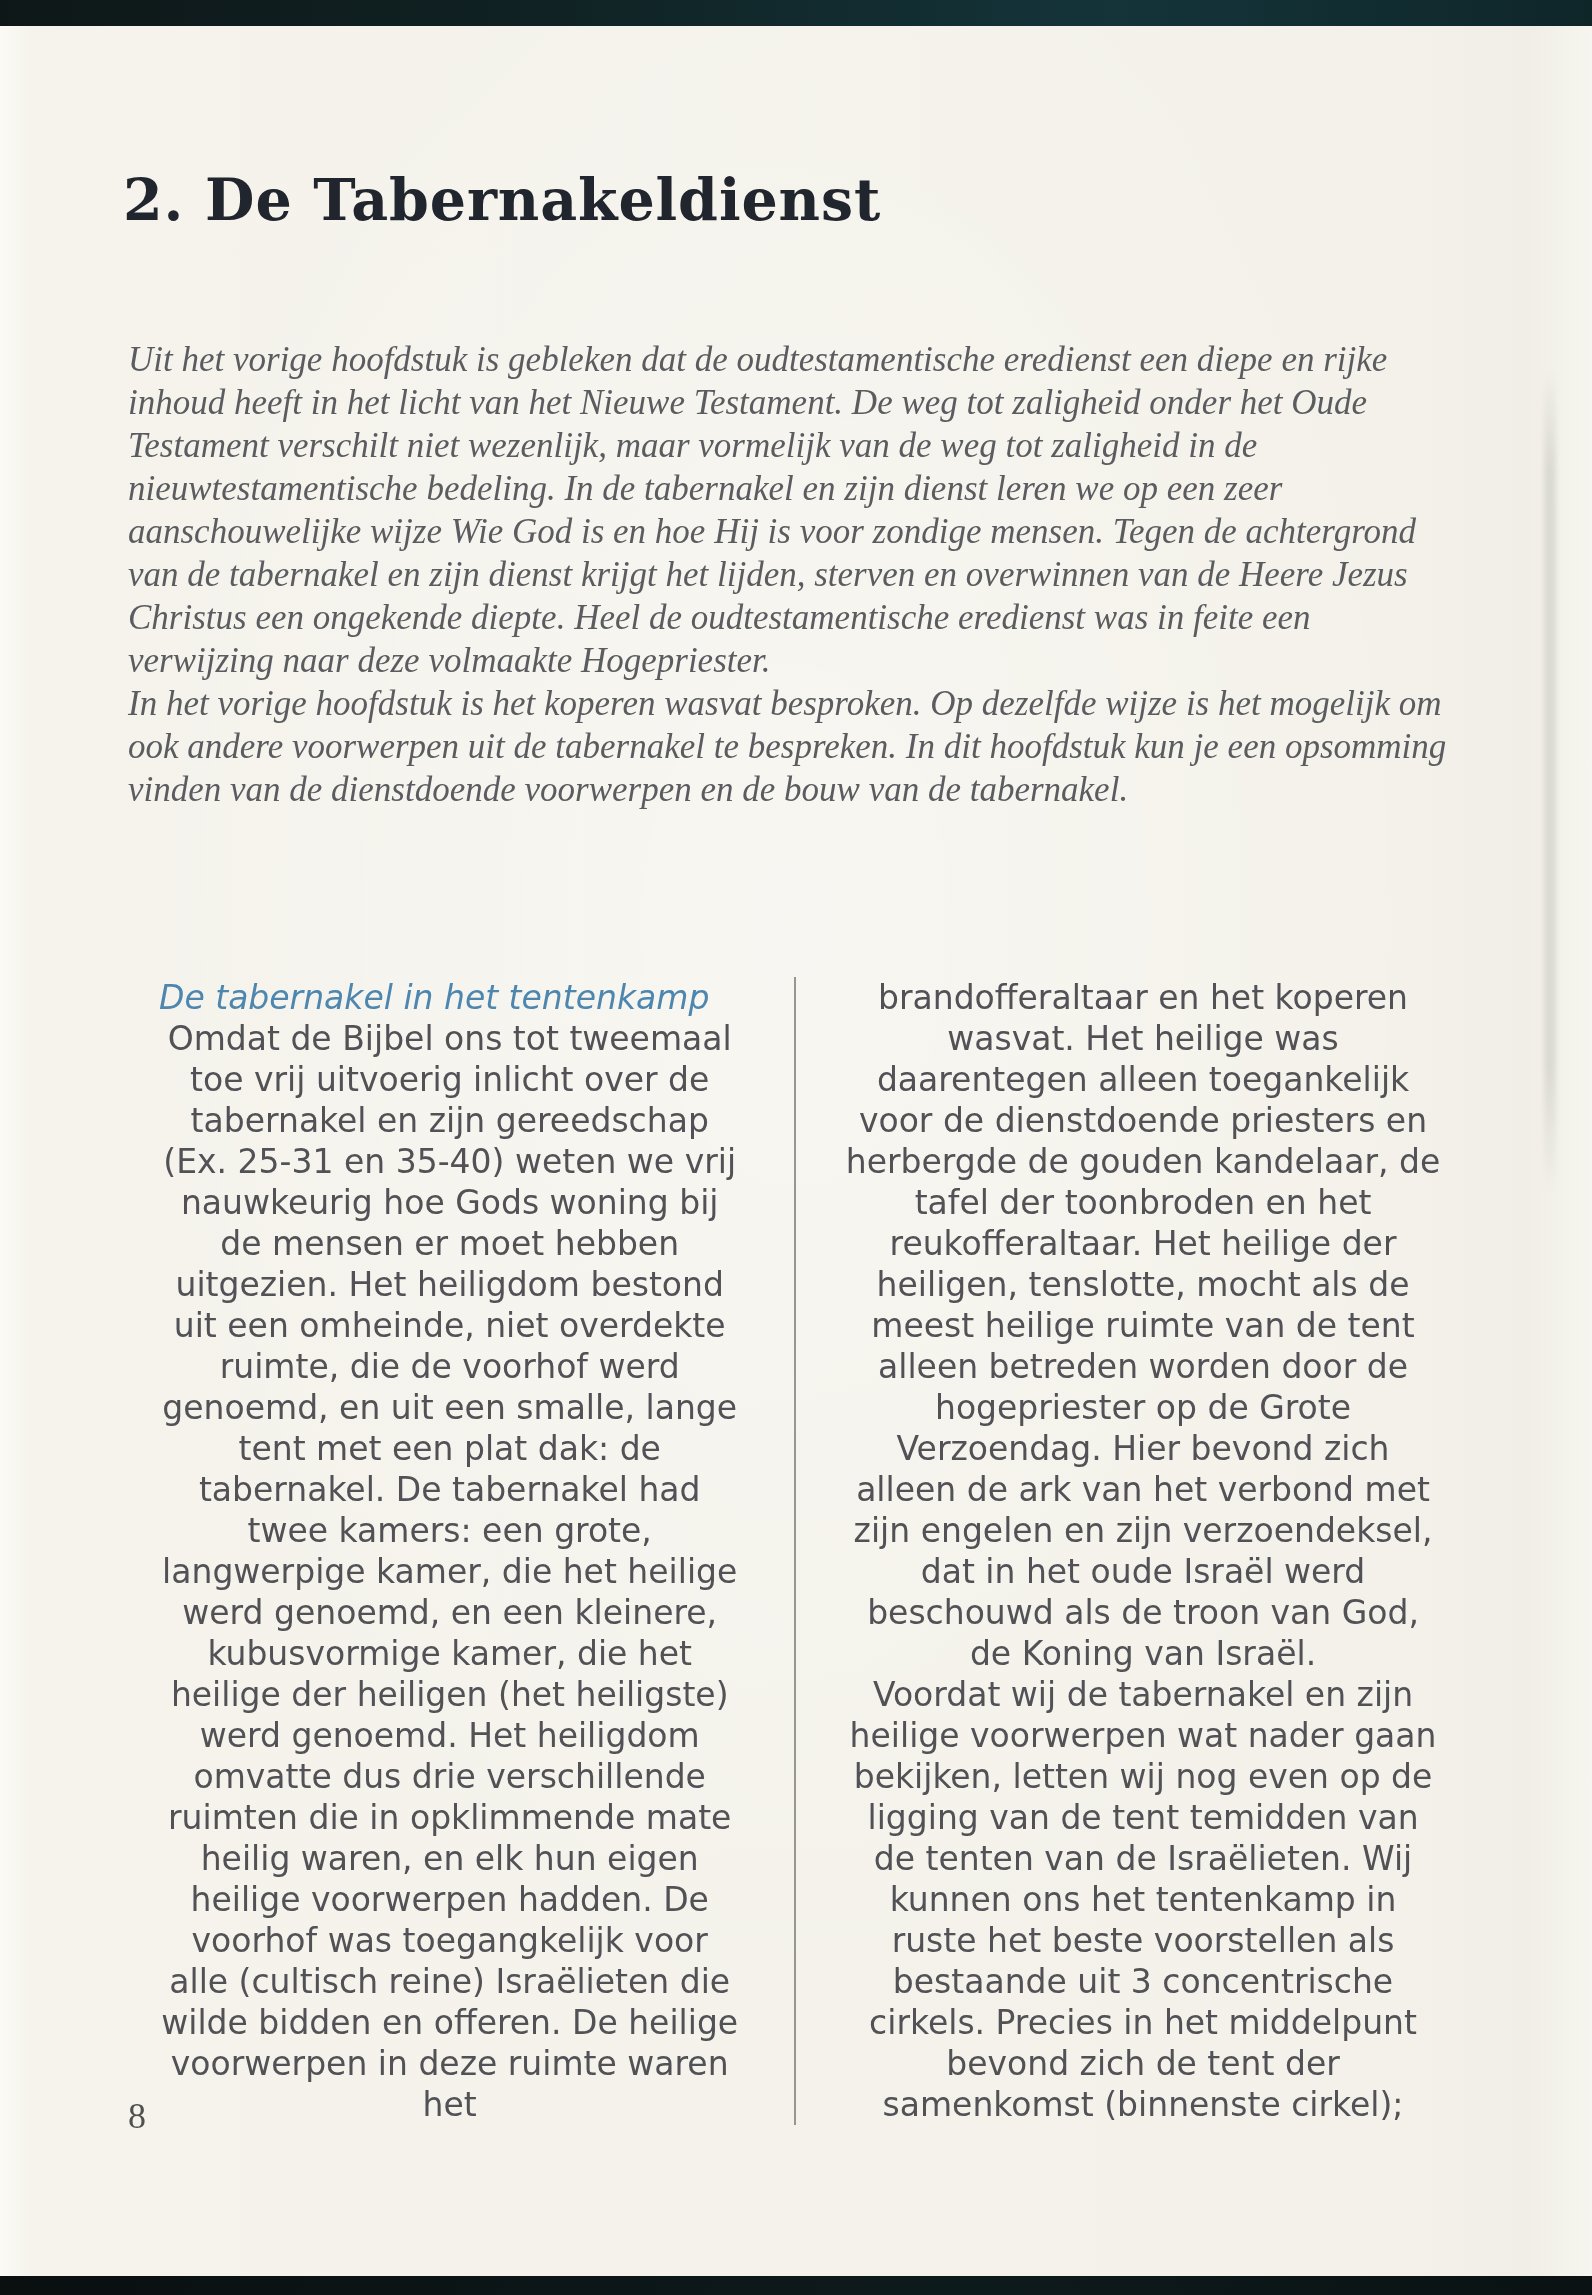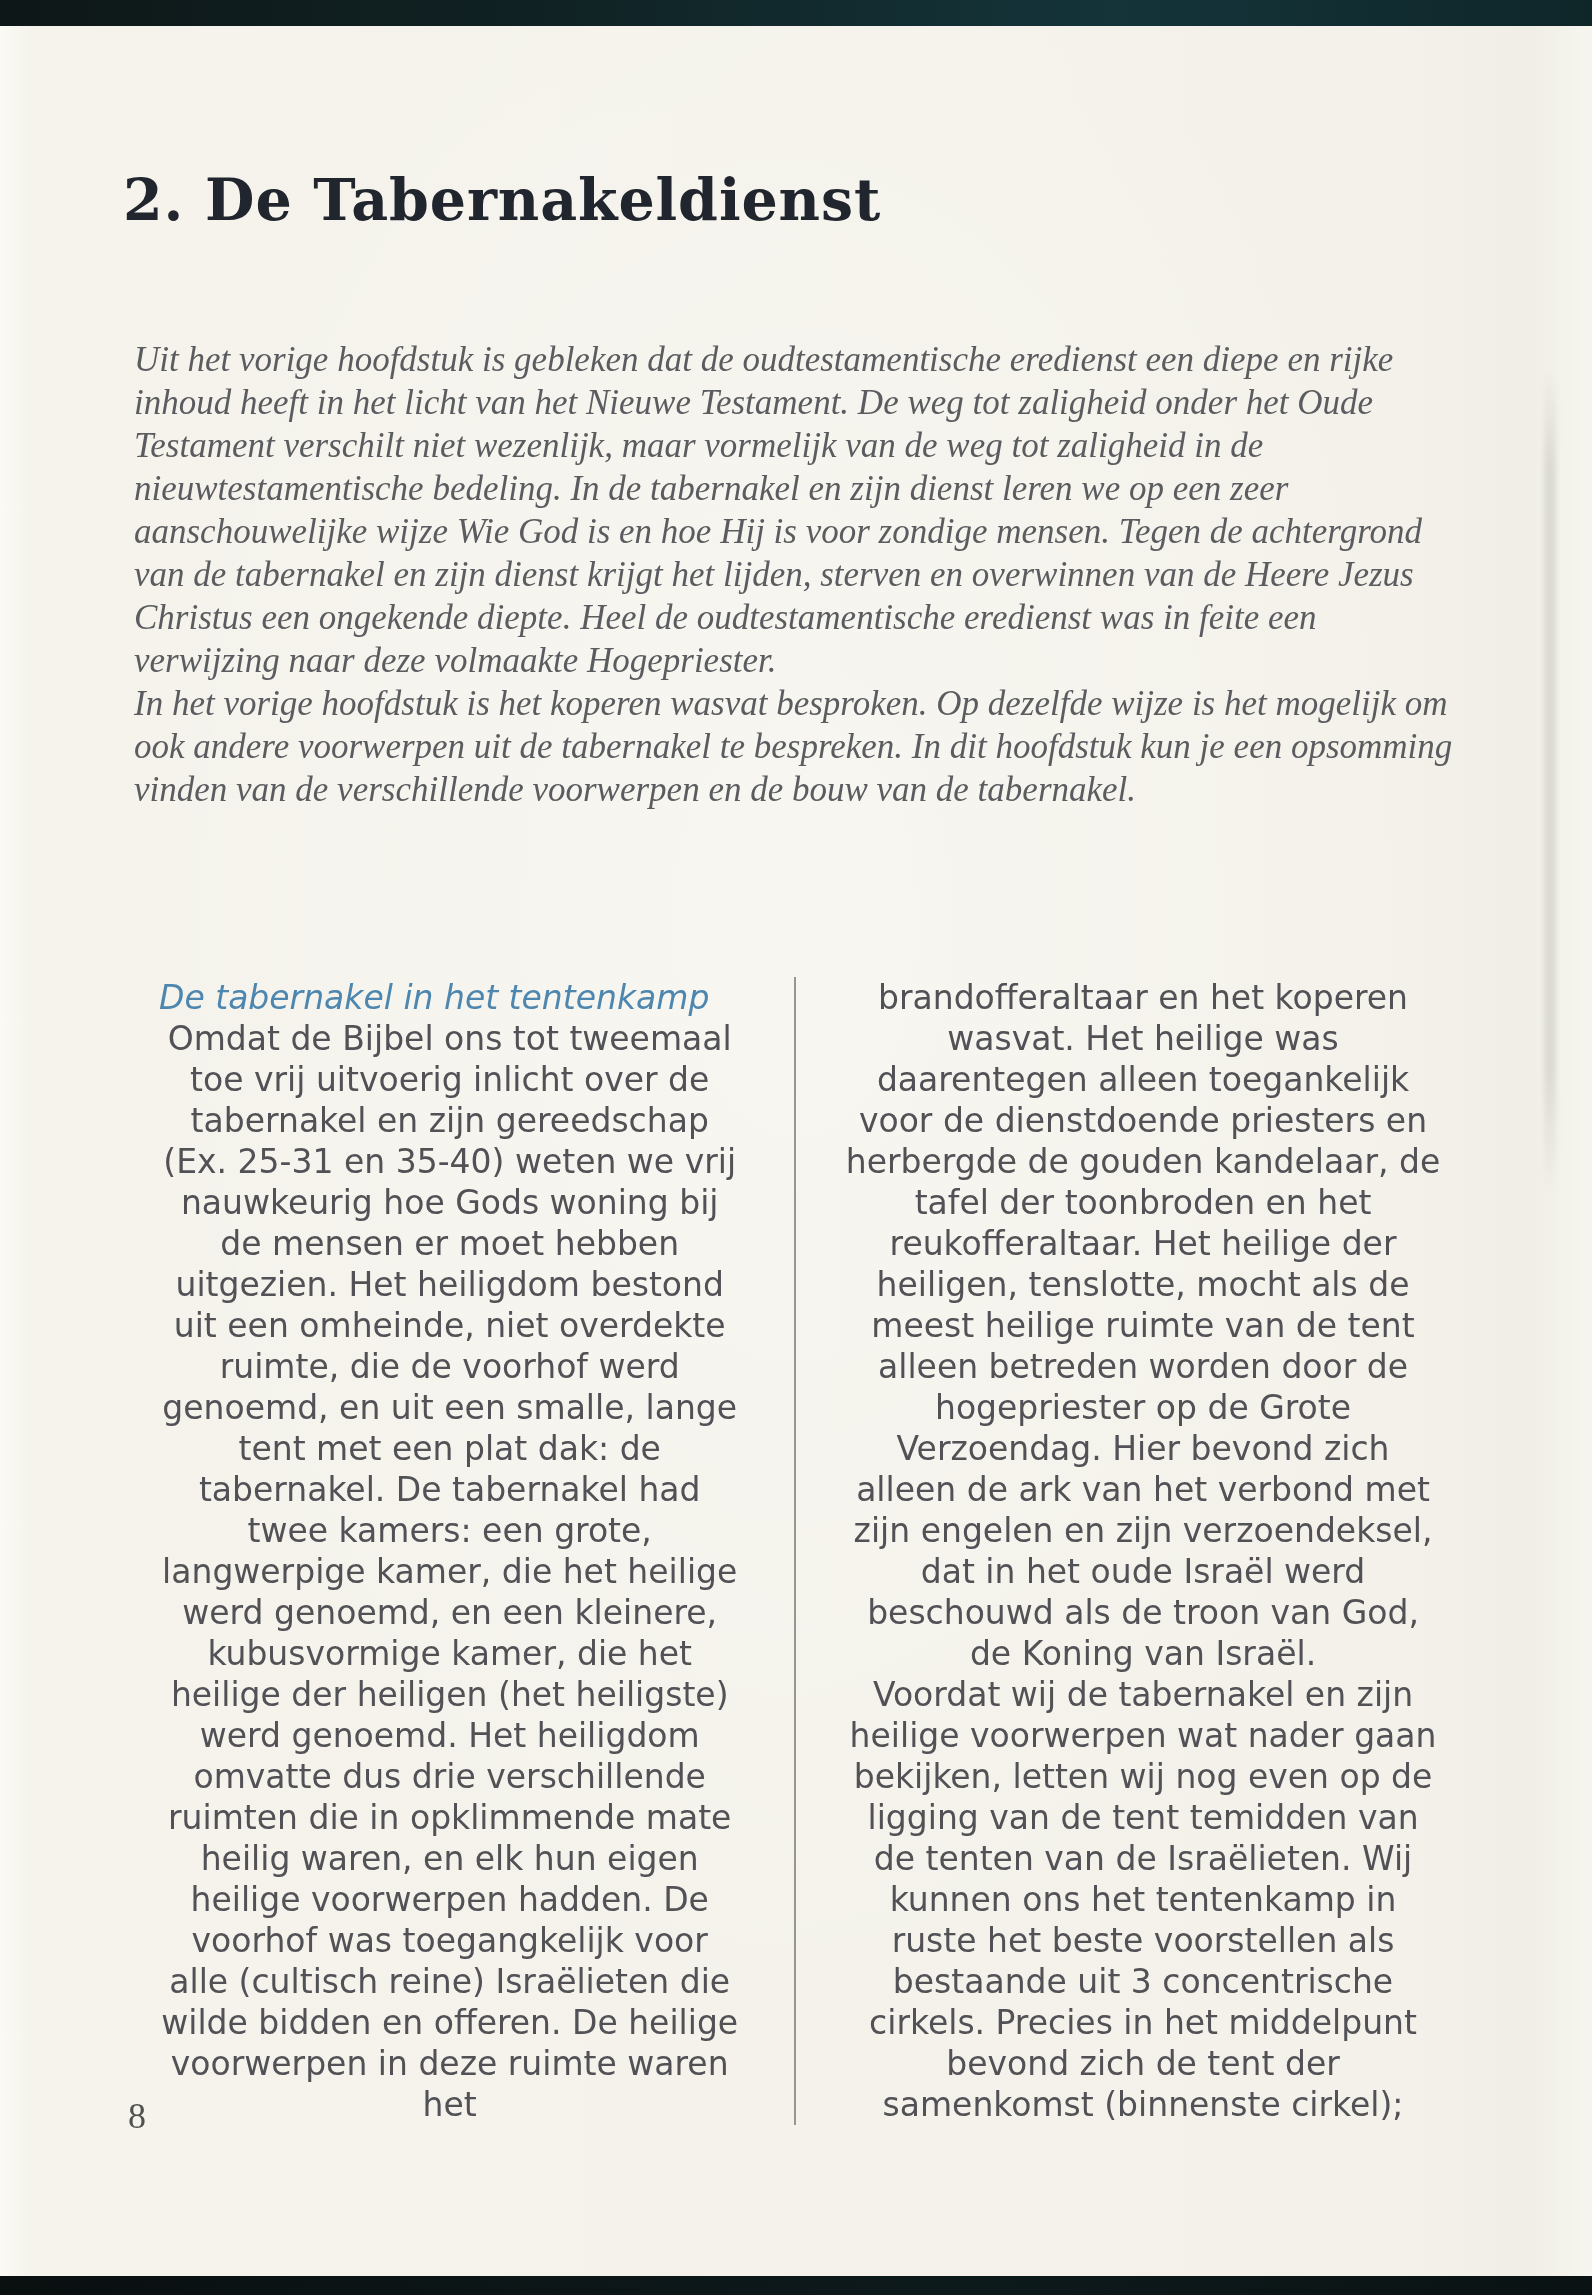--- a/index.html
+++ b/index.html
@@ -52,21 +52,21 @@
     left: 123px;
     top: 102px;
     font-family: "DejaVu Serif", serif;
     font-weight: bold;
     font-size: 57px;
     letter-spacing: 0.9px;
     color: #21252d;
   }
   .intro {
     position: absolute;
-    left: 134px;
+    left: 128px;
     top: 312px;
     width: 1320px;
     font-family: "Liberation Serif", serif;
     font-style: italic;
     font-size: 35px;
     line-height: 43px;
     color: #5b5c60;
   }
   .intro p { margin: 0; }
   .columns {
@@ -114,21 +114,21 @@
   <div class="scan-edge-top"></div>
 
   <div class="page">
 
     <div class="gutter-shadow"></div>
 
     <h1 class="chapter-title">2. De Tabernakeldienst</h1>
 
     <div class="intro">
       <p>Uit het vorige hoofdstuk is gebleken dat de oudtestamentische eredienst een diepe en rijke inhoud heeft in het licht van het Nieuwe Testament. De weg tot zaligheid onder het Oude Testament verschilt niet wezenlijk, maar vormelijk van de weg tot zaligheid in de nieuwtestamentische bedeling. In de tabernakel en zijn dienst leren we op een zeer aanschouwelijke wijze Wie God is en hoe Hij is voor zondige mensen. Tegen de achtergrond van de tabernakel en zijn dienst krijgt het lijden, sterven en overwinnen van de Heere Jezus Christus een ongekende diepte. Heel de oudtestamentische eredienst was in feite een verwijzing naar deze volmaakte Hogepriester.</p>
-      <p>In het vorige hoofdstuk is het koperen wasvat besproken. Op dezelfde wijze is het mogelijk om ook andere voorwerpen uit de tabernakel te bespreken. In dit hoofdstuk kun je een opsomming vinden van de verschillende voorwerpen en de bouw van de tabernakel.</p>
+      <p>In het vorige hoofdstuk is het koperen wasvat besproken. Op dezelfde wijze is het mogelijk om ook andere voorwerpen uit de tabernakel te bespreken. In dit hoofdstuk kun je een opsomming vinden van de dienstdoende voorwerpen en de bouw van de tabernakel.</p>
     </div>
 
     <div class="columns">
 
       <div class="col col-left">
         <div class="section-heading">De tabernakel in het tentenkamp</div>
         <p>Omdat de Bijbel ons tot tweemaal toe vrij uitvoerig inlicht over de tabernakel en zijn gereedschap (Ex. 25-31 en 35-40) weten we vrij nauwkeurig hoe Gods woning bij de mensen er moet hebben uitgezien. Het heiligdom bestond uit een omheinde, niet overdekte ruimte, die de voorhof werd genoemd, en uit een smalle, lange tent met een plat dak: de tabernakel. De tabernakel had twee kamers: een grote, langwerpige kamer, die het heilige werd genoemd, en een kleinere, kubusvormige kamer, die het heilige der heiligen (het heiligste) werd genoemd. Het heiligdom omvatte dus drie verschillende ruimten die in opklimmende mate heilig waren, en elk hun eigen heilige voorwerpen hadden. De voorhof was toegangkelijk voor alle (cultisch reine) Israëlieten die wilde bidden en offeren. De heilige voorwerpen in deze ruimte waren het</p>
       </div>
 
       <div class="column-divider"></div>

